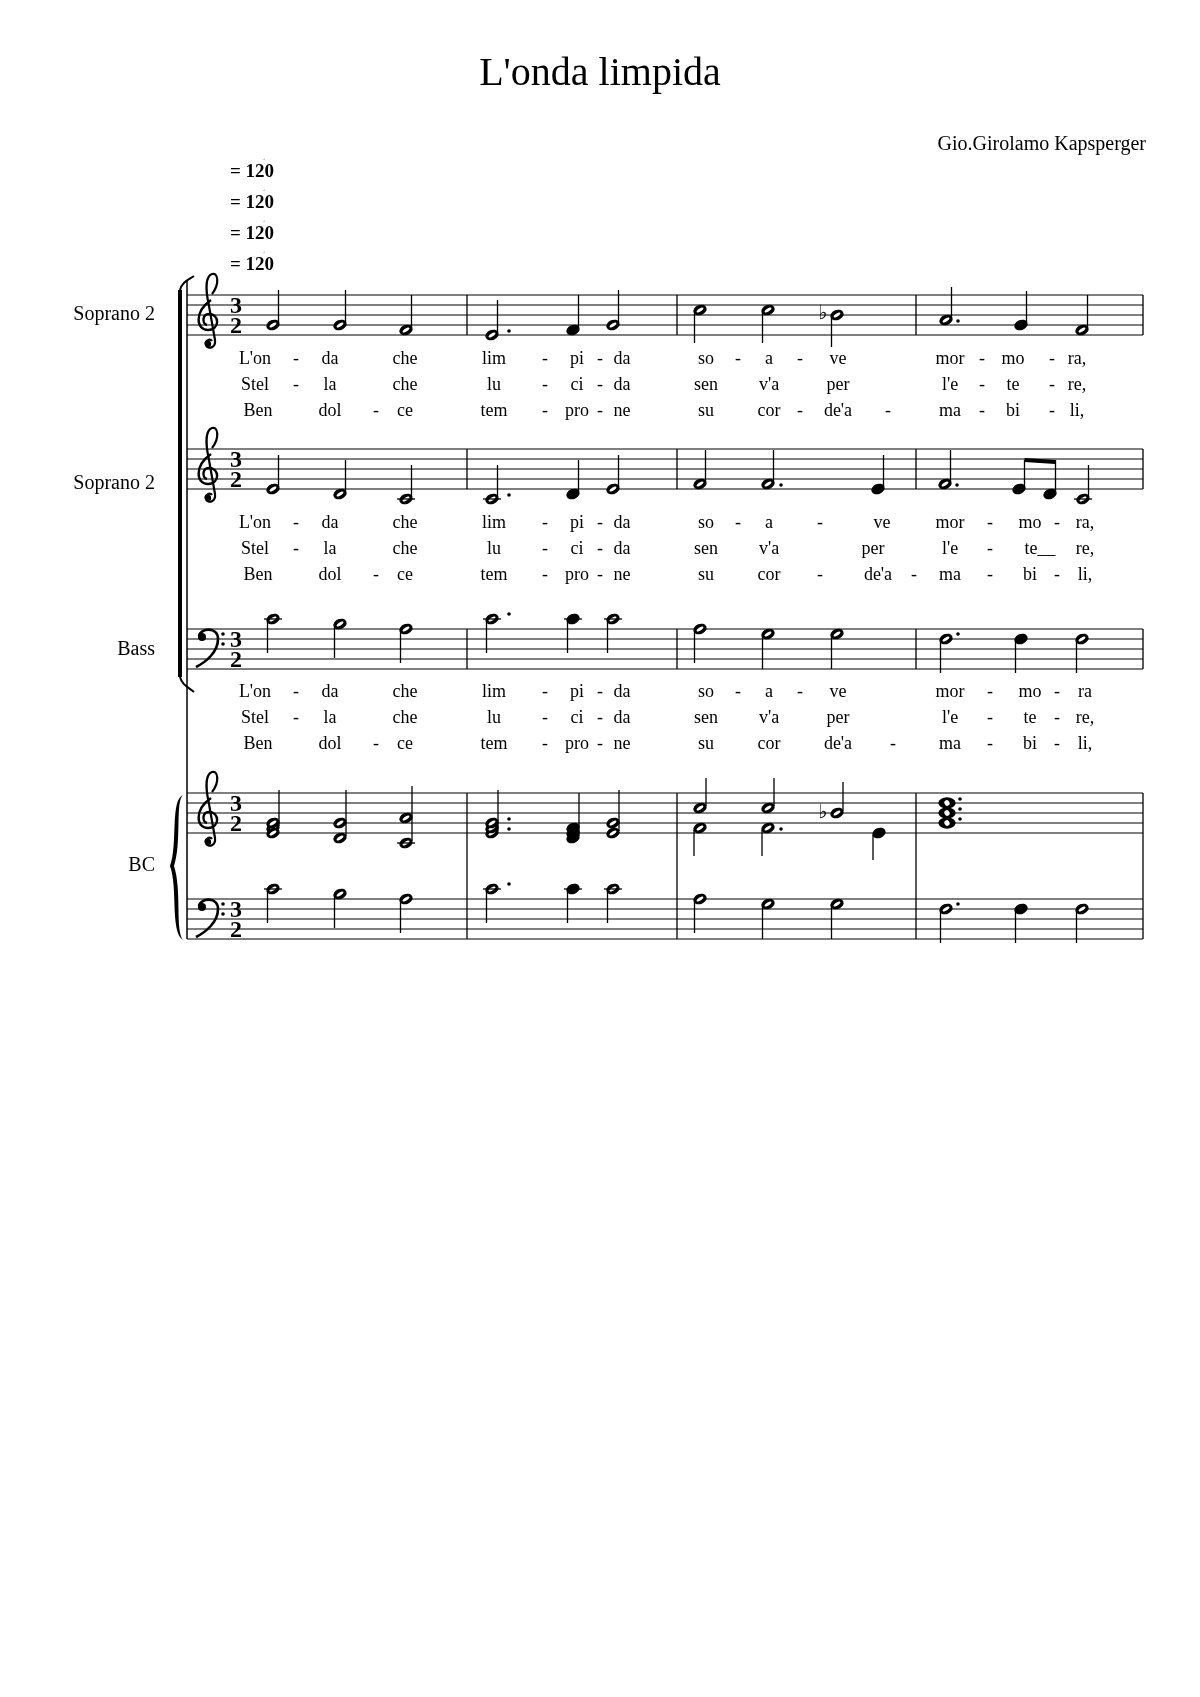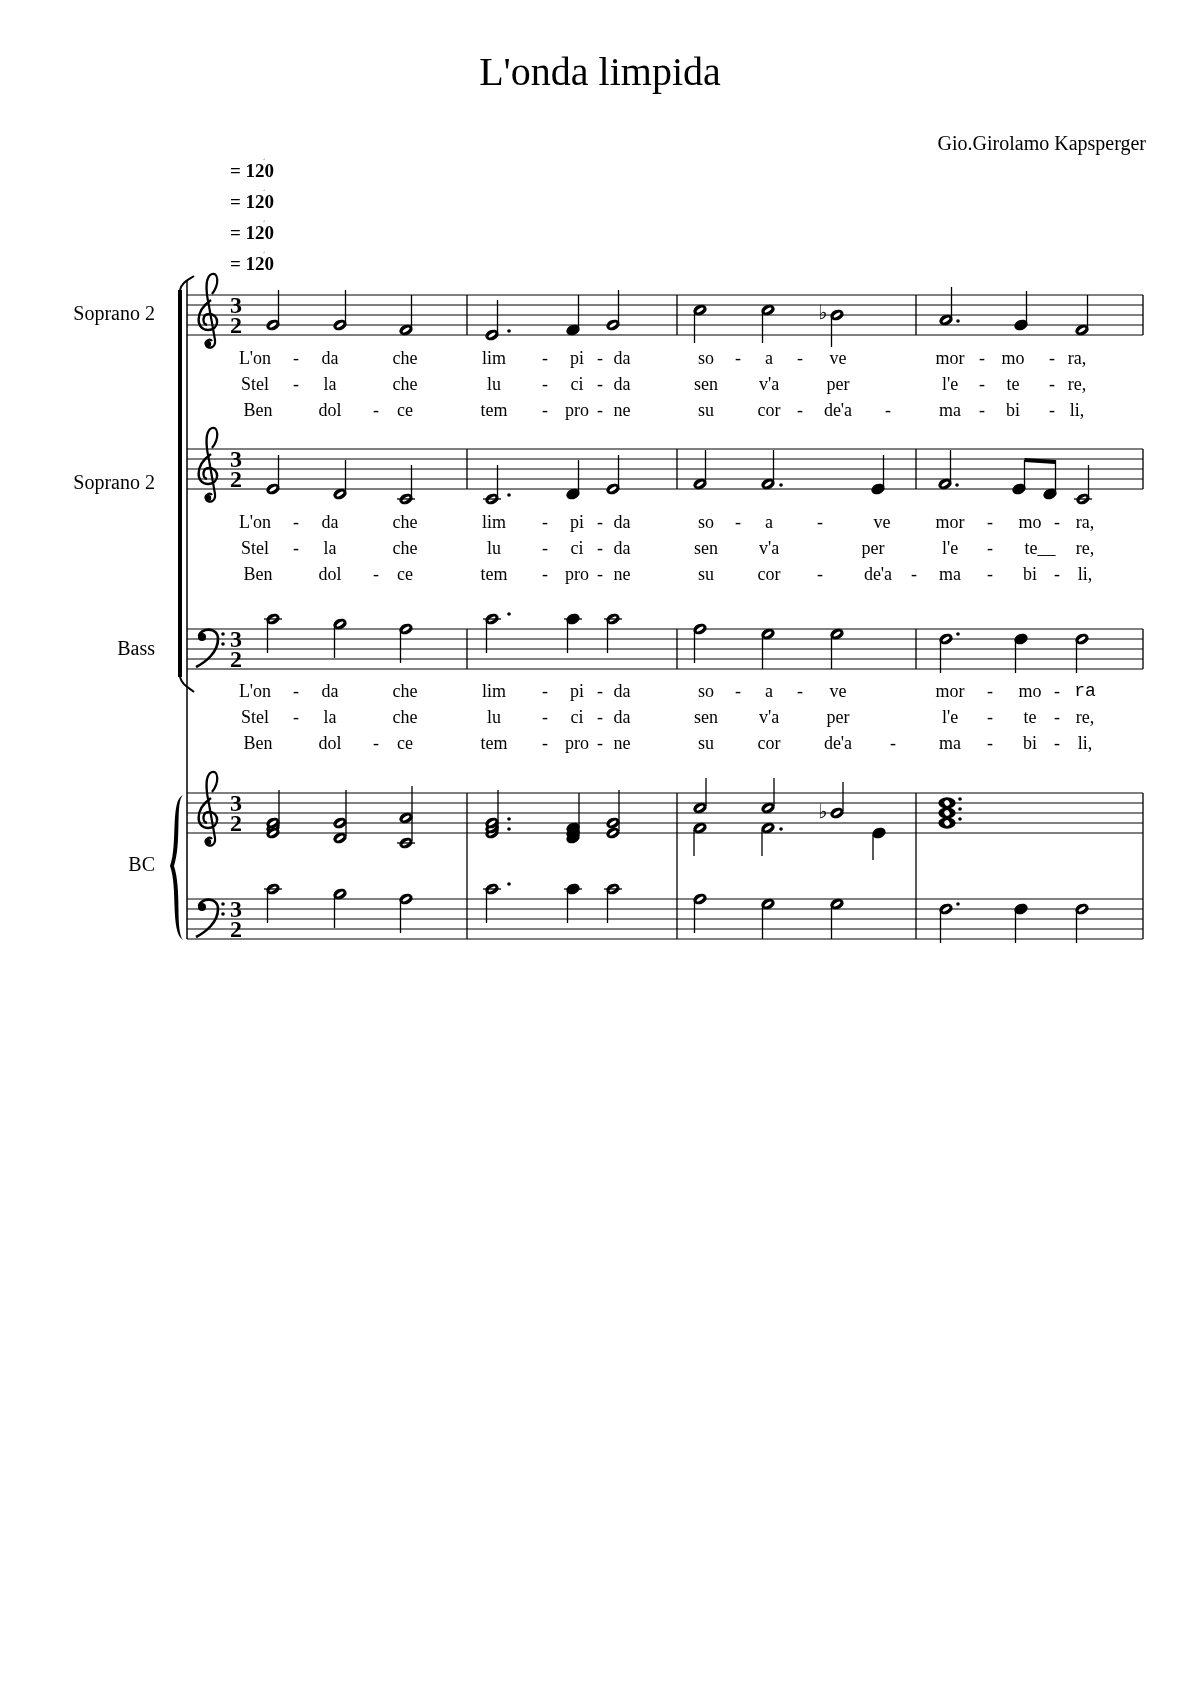--- a/index.html
+++ b/index.html
@@ -466,21 +466,21 @@
 <span class="lyric" style="left: 622px; top: 681px;">da</span>
 <span class="lyric" style="left: 706px; top: 681px;">so</span>
 <span class="lyric" style="left: 738px; top: 681px;">-</span>
 <span class="lyric" style="left: 769px; top: 681px;">a</span>
 <span class="lyric" style="left: 800px; top: 681px;">-</span>
 <span class="lyric" style="left: 838px; top: 681px;">ve</span>
 <span class="lyric" style="left: 950px; top: 681px;">mor</span>
 <span class="lyric" style="left: 990px; top: 681px;">-</span>
 <span class="lyric" style="left: 1030px; top: 681px;">mo</span>
 <span class="lyric" style="left: 1057px; top: 681px;">-</span>
-<span class="lyric" style="left: 1085px; top: 681px; font-family: Liberation Mono, monospace;">ra</span>
+<span class="lyric" style="left: 1085px; top: 681px;">ra</span>
 <span class="lyric" style="left: 255px; top: 707px;">Stel</span>
 <span class="lyric" style="left: 296px; top: 707px;">-</span>
 <span class="lyric" style="left: 330px; top: 707px;">la</span>
 <span class="lyric" style="left: 405px; top: 707px;">che</span>
 <span class="lyric" style="left: 494px; top: 707px;">lu</span>
 <span class="lyric" style="left: 545px; top: 707px;">-</span>
 <span class="lyric" style="left: 577px; top: 707px;">ci</span>
 <span class="lyric" style="left: 600px; top: 707px;">-</span>
 <span class="lyric" style="left: 622px; top: 707px;">da</span>
 <span class="lyric" style="left: 706px; top: 707px;">sen</span>

